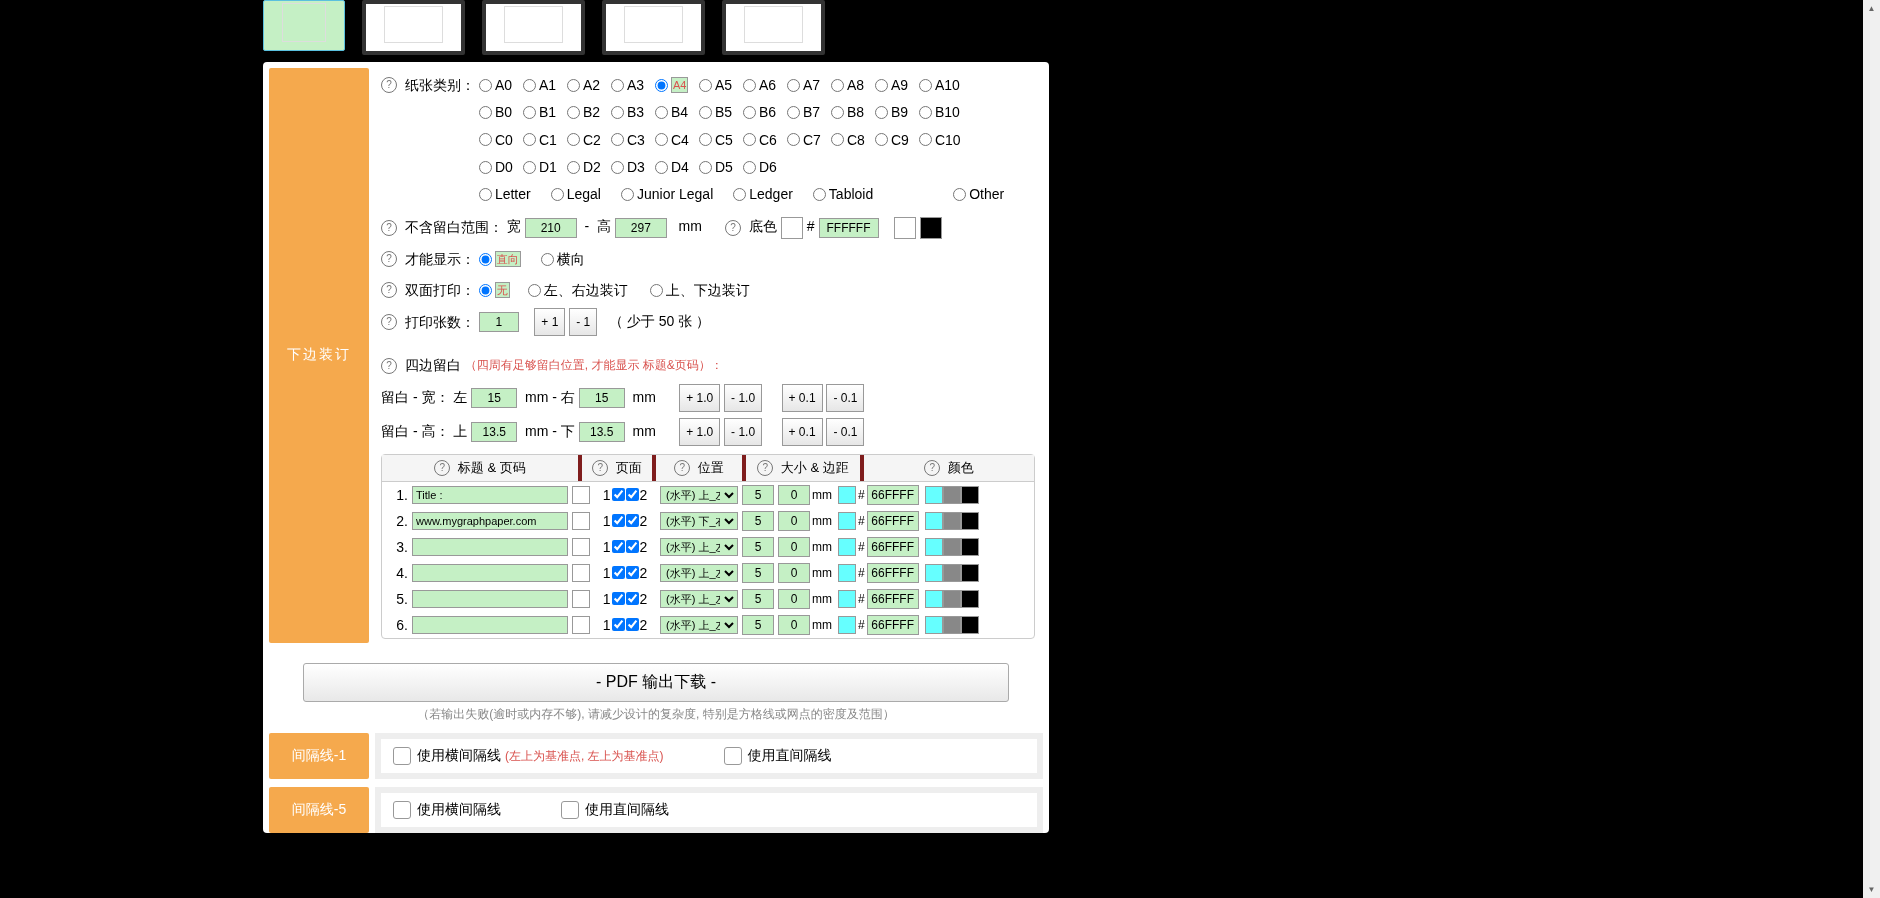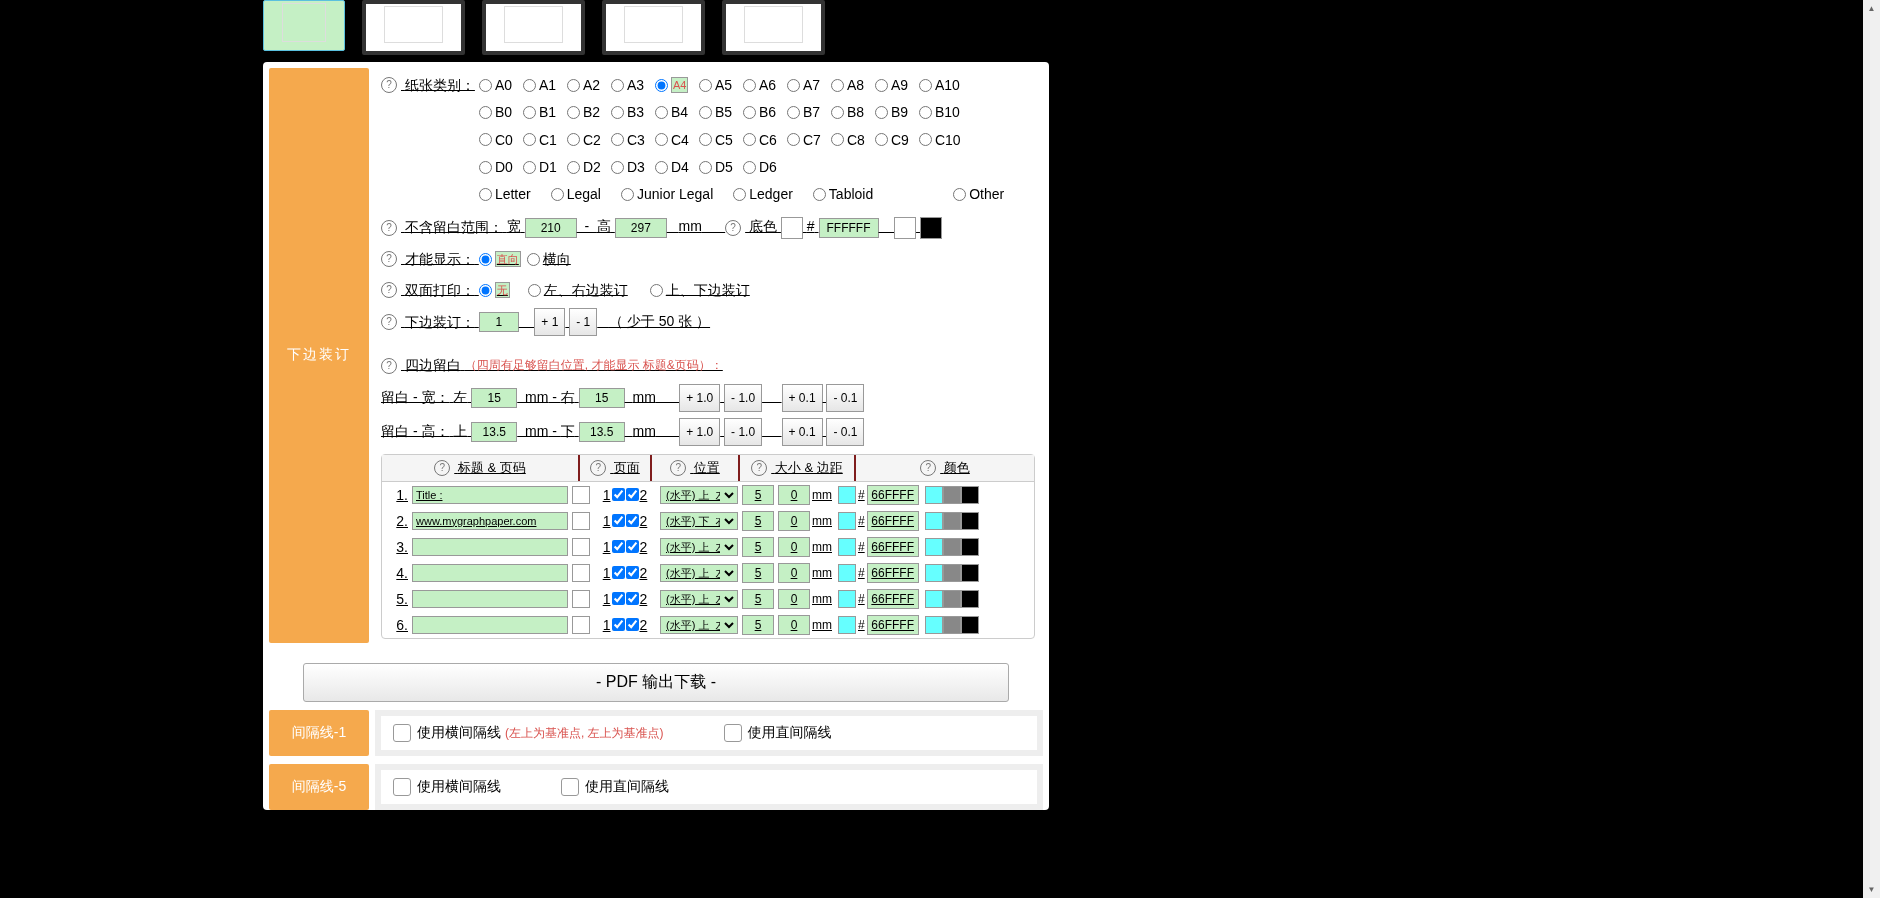--- a/index.html
+++ b/index.html
@@ -8,38 +8,38 @@
   .scrollbar::before{content:'▲';position:absolute;top:0;left:0;width:17px;height:17px;font-size:8px;display:flex;align-items:center;justify-content:center;background:#f0f0f0;color:#666;}
   .scrollbar::after{content:'▼';position:absolute;bottom:0;left:0;width:17px;height:17px;font-size:8px;display:flex;align-items:center;justify-content:center;background:#f0f0f0;color:#666;}
   .thumbs{position:absolute;left:263px;top:0;display:flex;gap:17px;}
   .thumb{width:95px;height:47px;background:#fff;border:4px solid #333;position:relative;border-radius:2px;}
   .thumb-inner{position:absolute;left:18px;right:18px;top:2px;bottom:8px;border:1px solid #ddd;}
   .thumb.sel{border-color:#5bc0de;}
   .content{position:absolute;left:263px;top:62px;width:786px;background:#fff;border-radius:4px;padding:0;}
   .body{display:flex;}
   .sidelabel{width:100px;background:#f5a94d;display:flex;align-items:center;justify-content:center;margin:6px;border-radius:2px;}
   .sidelabel span{color:#fff;letter-spacing:2px;}
-  .main{flex:1;padding:10px 14px 10px 6px;text-decoration:underline;}
+  .main{flex:1;padding:10px 14px 10px 6px;}
   .row{margin-bottom:6px;line-height:24px;}
   .q{display:inline-block;width:14px;height:14px;border:1px solid #777;border-radius:50%;font-size:10px;line-height:14px;text-align:center;color:#777;margin-right:4px;vertical-align:middle;}
   .label{vertical-align:middle;}
   .radios{display:inline-block;vertical-align:top;}
   .rrow{margin-bottom:2px;}
   .ritem{display:inline-block;width:44px;}
   .ritem.wide{width:auto;margin-right:20px;}
   input[type=radio]{vertical-align:middle;margin:0 3px 0 0;}
   .rlabel{vertical-align:middle;}
   .rlabel.sel{color:#d9534f;}
   .txt{background:#c5f0c5;border:1px solid #999;text-align:center;font-size:12px;padding:2px 0;display:inline-block;vertical-align:middle;}
   .btn-sm{background:linear-gradient(#fff,#e6e6e6);border:1px solid #999;font-size:12px;padding:1px 6px;display:inline-block;vertical-align:middle;cursor:pointer;}
   .sw{display:inline-block;width:20px;height:20px;border:1px solid #999;vertical-align:middle;}
   .note{color:#d9534f;font-size:12px;}
   .titlebox{border:1px solid #ccc;border-radius:4px;margin-top:8px;}
   .thead{display:flex;background:#f5f5f5;border-bottom:1px solid #ccc;}
-  .th{border-right:2px solid #7f1d1d;padding:4px 0;text-align:center;font-size:13px;}
+  .th{border-right:4px solid #7f1d1d;padding:4px 0;text-align:center;font-size:13px;}
   .th:last-child{border-right:none;}
   .trow{display:flex;align-items:center;padding:3px 6px;}
   .tnum{width:20px;text-align:right;padding-right:4px;}
   .tin{width:148px;background:#c5f0c5;border:1px solid #999;font-size:11px;padding:2px 3px;}
   .cb{width:16px;height:16px;border:1px solid #999;display:inline-block;vertical-align:middle;margin-left:4px;background:#fff;}
   .pagecol{width:70px;display:flex;align-items:center;justify-content:center;gap:1px;}
   .sel{background:#c5f0c5;border:1px solid #999;font-size:11px;padding:1px;width:78px;}
   .mm{font-size:12px;margin:0 2px;}
   .csw{display:inline-block;width:16px;height:16px;border:1px solid #999;vertical-align:middle;}
   .dlbtn{margin:14px 40px 4px;background:linear-gradient(#fff,#e8e8e8);border:1px solid #aaa;border-radius:3px;text-align:center;padding:8px;font-size:16px;cursor:pointer;}
@@ -115,32 +115,32 @@
           <span>#</span>
           <input class="txt" style="width: 58px;" value="FFFFFF">
           &nbsp;&nbsp;
           <span class="sw" style="background:#fff"></span>
           <span class="sw" style="background:#000"></span>
         </div>
 
         <div class="row">
           <span class="q">?</span>
           <span class="label">才能显示：</span>
-          <span id="orient-radios"><span style="margin-right: 6px;"><input type="radio" checked="" style=""><span class="rlabel sel">直向</span></span><span style="margin-right: 18px;"><input type="radio" style=""><span class="rlabel">横向</span></span></span>
+          <span id="orient-radios"><span style="margin-right: 20px;"><input type="radio" checked="" style=""><span class="rlabel sel">直向</span></span><span style="margin-right: 18px;"><input type="radio" style=""><span class="rlabel">横向</span></span></span>
         </div>
 
         <div class="row">
           <span class="q">?</span>
           <span class="label">双面打印：</span>
           <span id="duplex-radios"><span style="margin-right: 18px;"><input type="radio" checked="" style=""><span class="rlabel sel">无</span></span><span style="margin-right: 22px;"><input type="radio" style=""><span class="rlabel">左、右边装订</span></span><span style="margin-right: 22px;"><input type="radio" style=""><span class="rlabel">上、下边装订</span></span></span>
         </div>
 
         <div class="row">
           <span class="q">?</span>
-          <span class="label">下边装订：</span>
+          <span class="label">打印张数：</span>
           <input class="txt" style="width: 38px;" value="1">
           &nbsp;&nbsp;
           <span class="btn-sm">+ 1</span>
           <span class="btn-sm">- 1</span>
           &nbsp;&nbsp;<span>（ 少于 50 张 ）</span>
         </div>
 
         <div style="height:10px"></div>
 
         <div class="row">
@@ -272,20 +272,21 @@
                 <input class="txt" style="width: 50px;" value="66FFFF">
                 <span style="margin-left:6px"><span class="csw" style="background:#66FFFF"></span><span class="csw" style="background:#888"></span><span class="csw" style="background:#000"></span></span>
               </div>
             </div>
         </div>
 
       </div>
     </div>
 
     <div class="dlbtn">- PDF 输出下载 -</div>
+    <div class="dlnote">（若输出失败(逾时或内存不够), 请减少设计的复杂度, 特别是方格线或网点的密度及范围）</div>
 
     <div id="divider-sections">
         <div class="divsec">
           <div class="divlabel">间隔线-1</div>
           <div class="divbody">
             <div><span class="chk"></span><span>使用横间隔线</span> <span class="note">(左上为基准点, 左上为基准点)</span></div>
             <div><span class="chk"></span><span>使用直间隔线</span></div>
           </div>
         </div>
         <div class="divsec">

